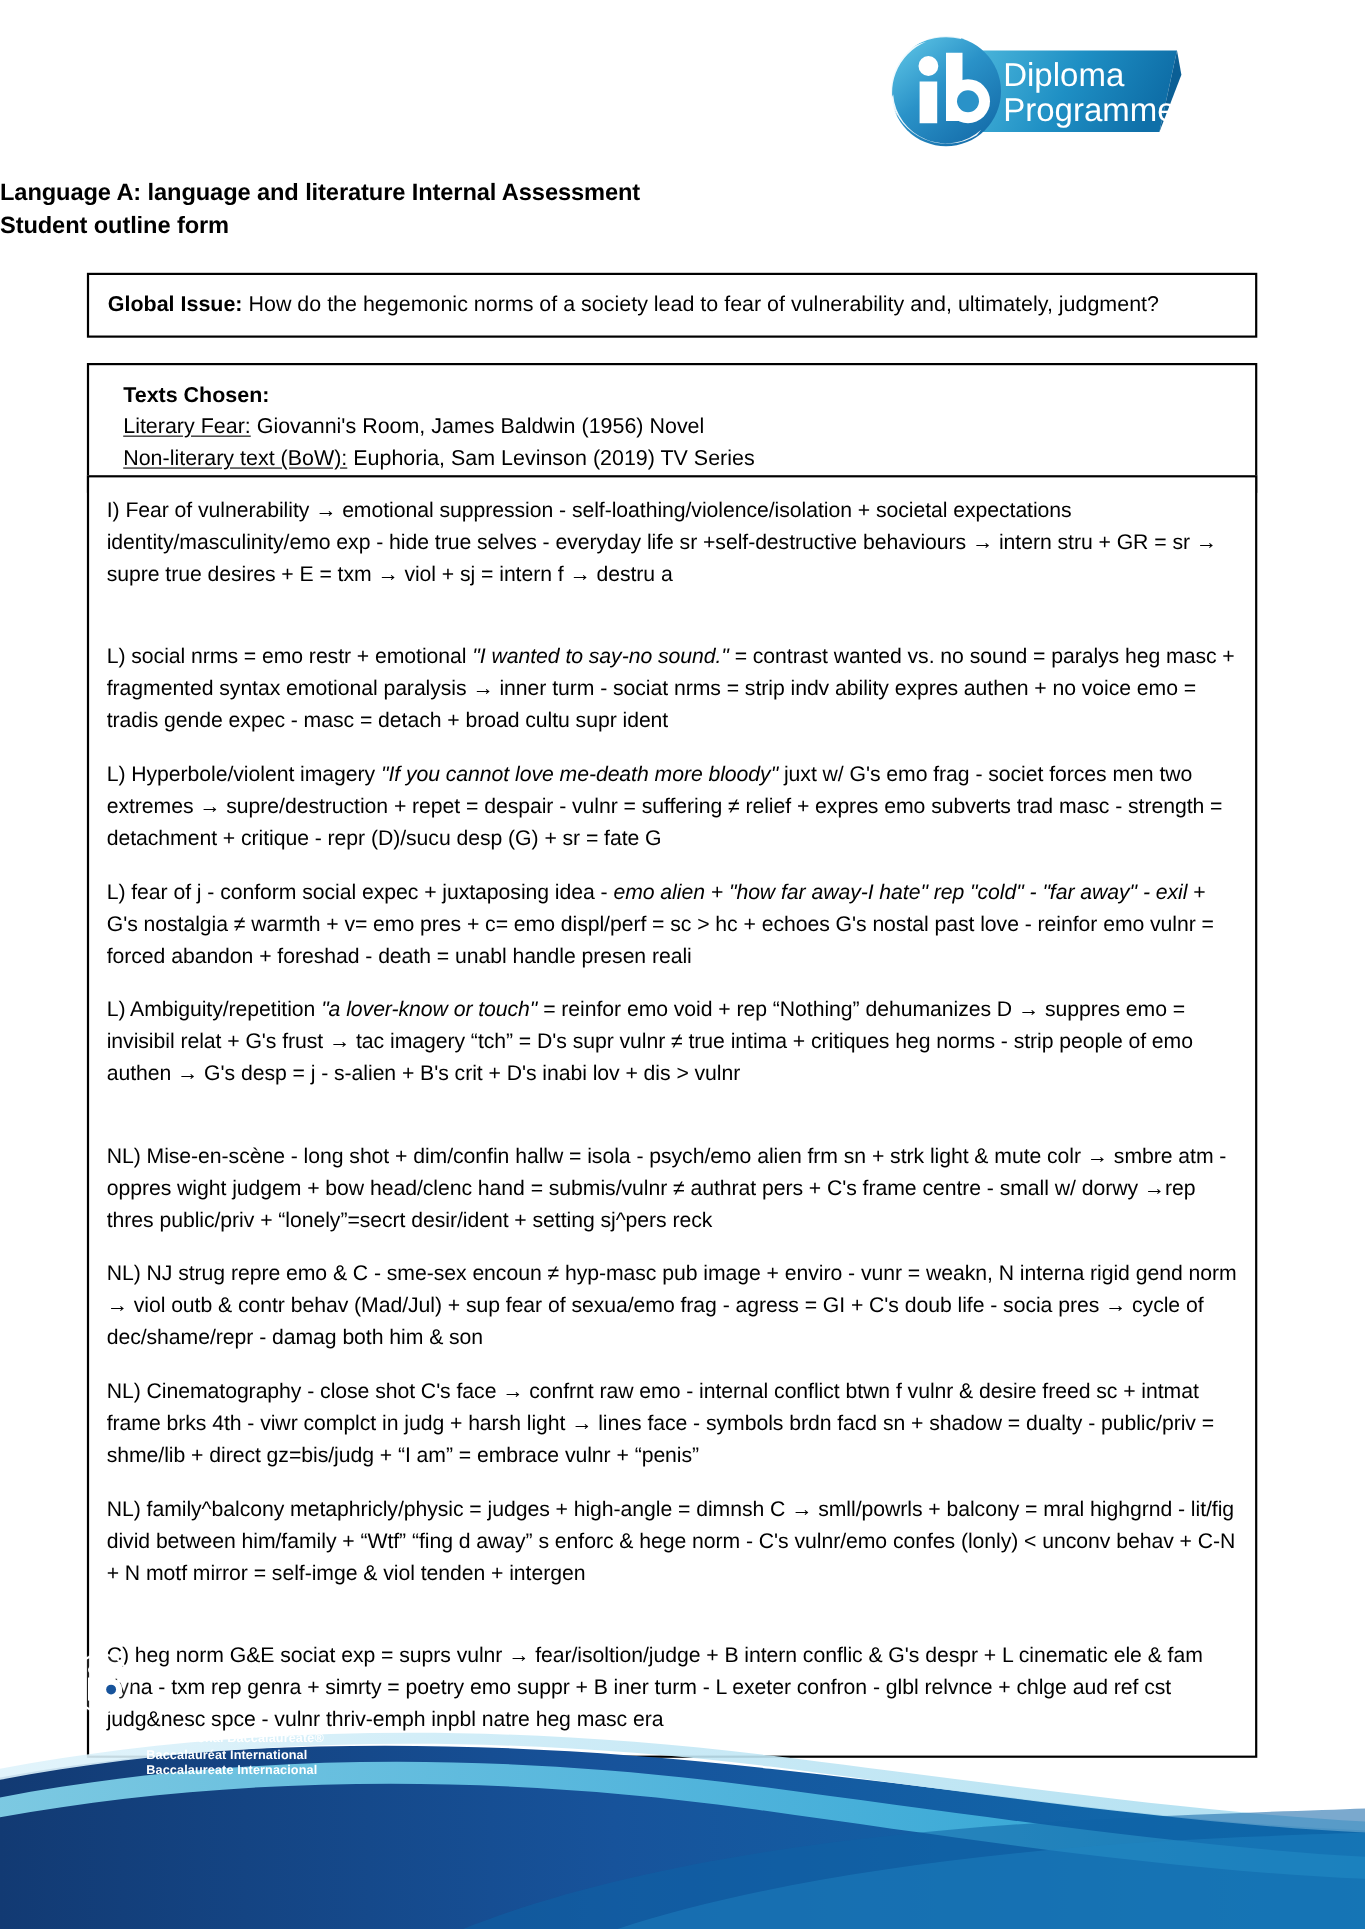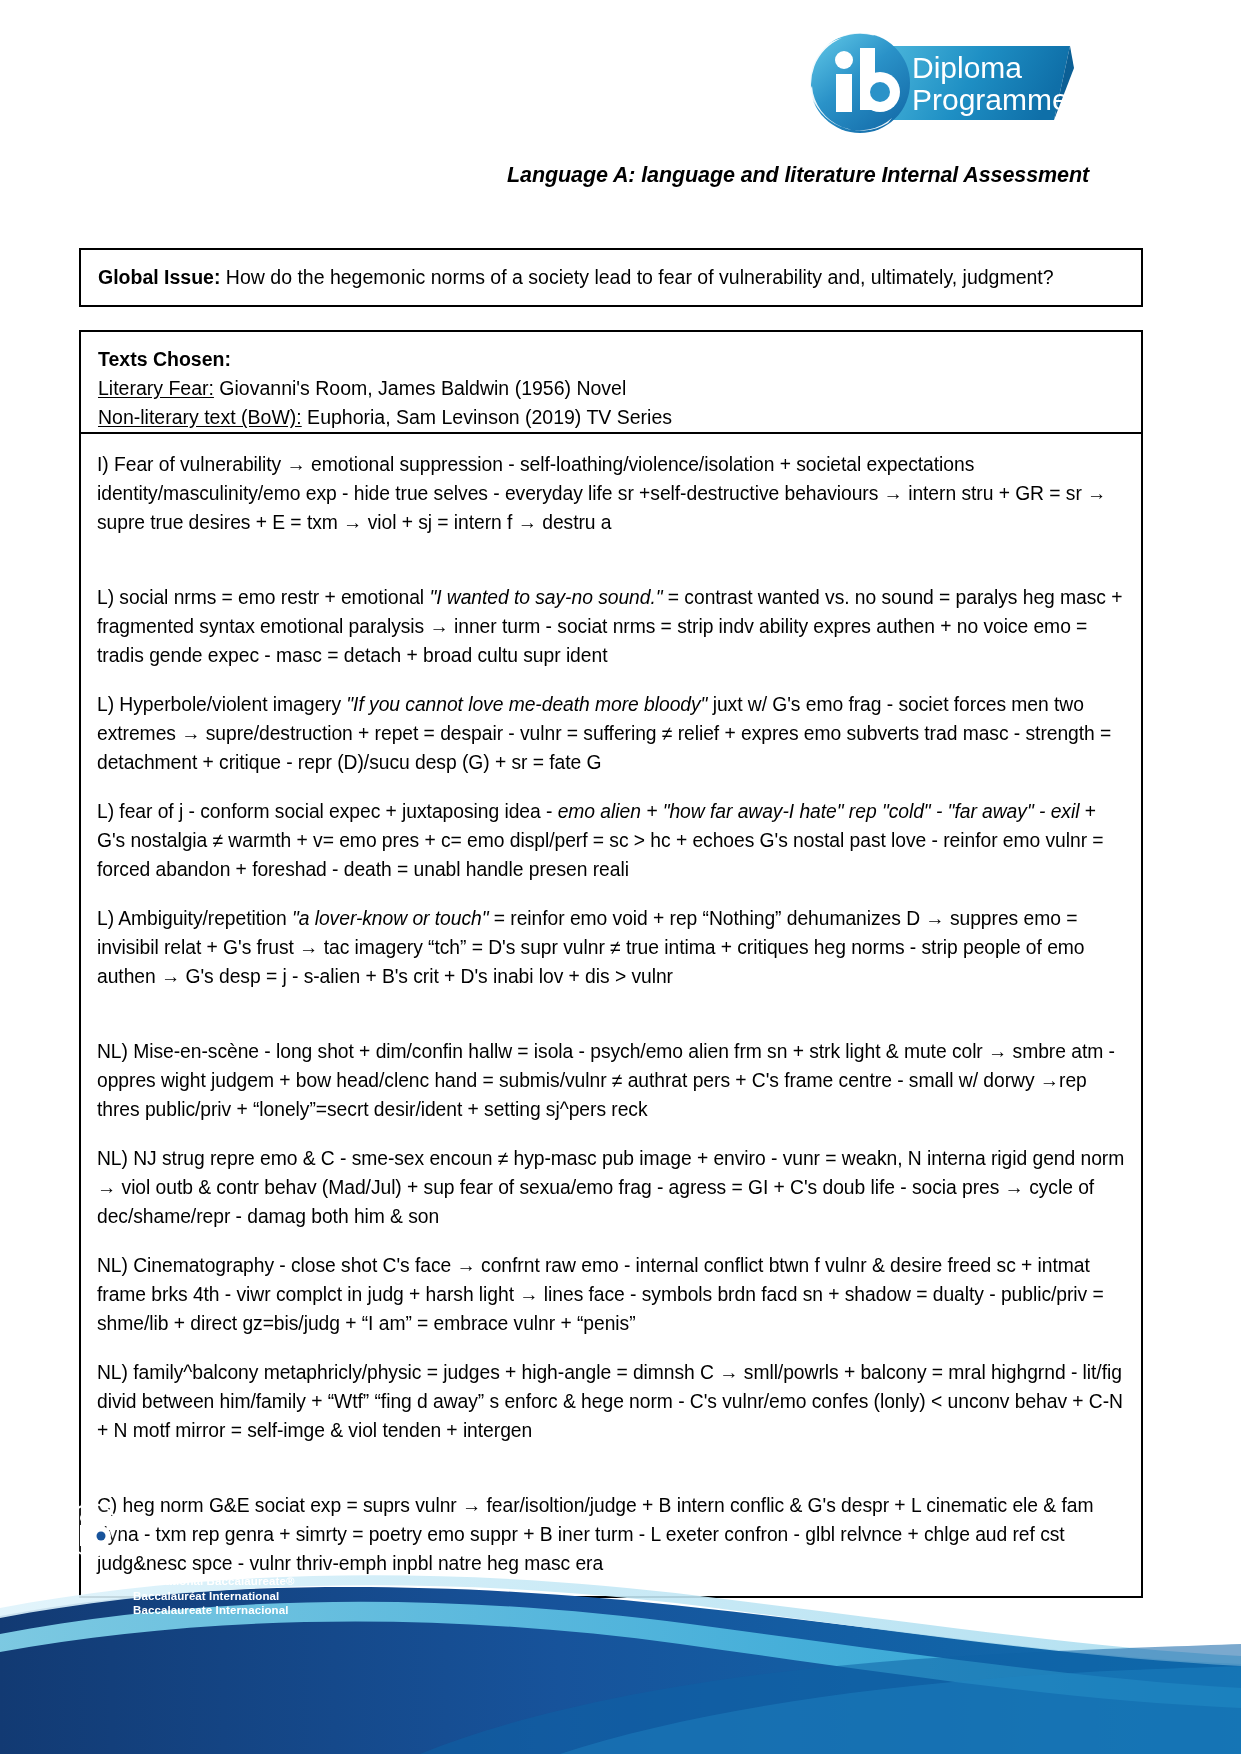--- a/index.html
+++ b/index.html
@@ -25,22 +25,21 @@
     height: 112px;
   }
   .ib-logo svg { display: block; }
 
   
   .doc-title {
     position: absolute;
     top: 160px;
     left: 0;
     width: 1089px;
-    text-align: right;
-    font-style: italic;
+    text-align: left;
   }
   .doc-title .line {
     font-weight: bold;
     font-size: 21.5px;
     line-height: 30px;
     letter-spacing: -0.1px;
   }
 
   
   .box {
@@ -49,21 +48,21 @@
     width: 1064px;
     border: 2px solid #000;
     box-sizing: border-box;
     background: #fff;
   }
   .box-inner {
     padding: 14px 16px 14px 17px;
   }
 
   #global-issue-box { top: 248px; }
-  #texts-chosen-box { top: 330px; }
+  #texts-chosen-box { top: 330px; padding-left: 14px; }
   #body-box        { top: 432px; }
 
   .gi-para {
     font-size: 19.5px;
     line-height: 27px;
     text-align: justify;
     margin: 0;
   }
   .gi-label { font-weight: bold; }
 
@@ -161,20 +160,21 @@
     <circle cx="98" cy="64" r="10" fill="#2a92c8"></circle>
 
     <path d="M20 62 A58 58 0 0 1 92 6" fill="none" stroke="#ffffff" stroke-width="3" opacity="0.85"></path>
     <text x="130" y="50" font-family="Liberation Sans, sans-serif" font-size="30" fill="#ffffff">Diploma</text>
     <text x="130" y="82" font-family="Liberation Sans, sans-serif" font-size="30" fill="#ffffff">Programme</text>
   </svg>
 </div>
 
 <div class="doc-title">
   <div class="line">Language A: language and literature Internal Assessment</div>
+  <div class="line">Student outline form</div>
 </div>
 
 <div class="box" id="global-issue-box">
   <div class="box-inner">
     <p class="gi-para"><span class="gi-label">Global Issue:</span><span> How do the hegemonic norms of a society lead to fear of vulnerability and, ultimately, judgment?</span></p>
   </div>
 </div>
 
 <div class="box" id="texts-chosen-box">
   <div class="box-inner">

